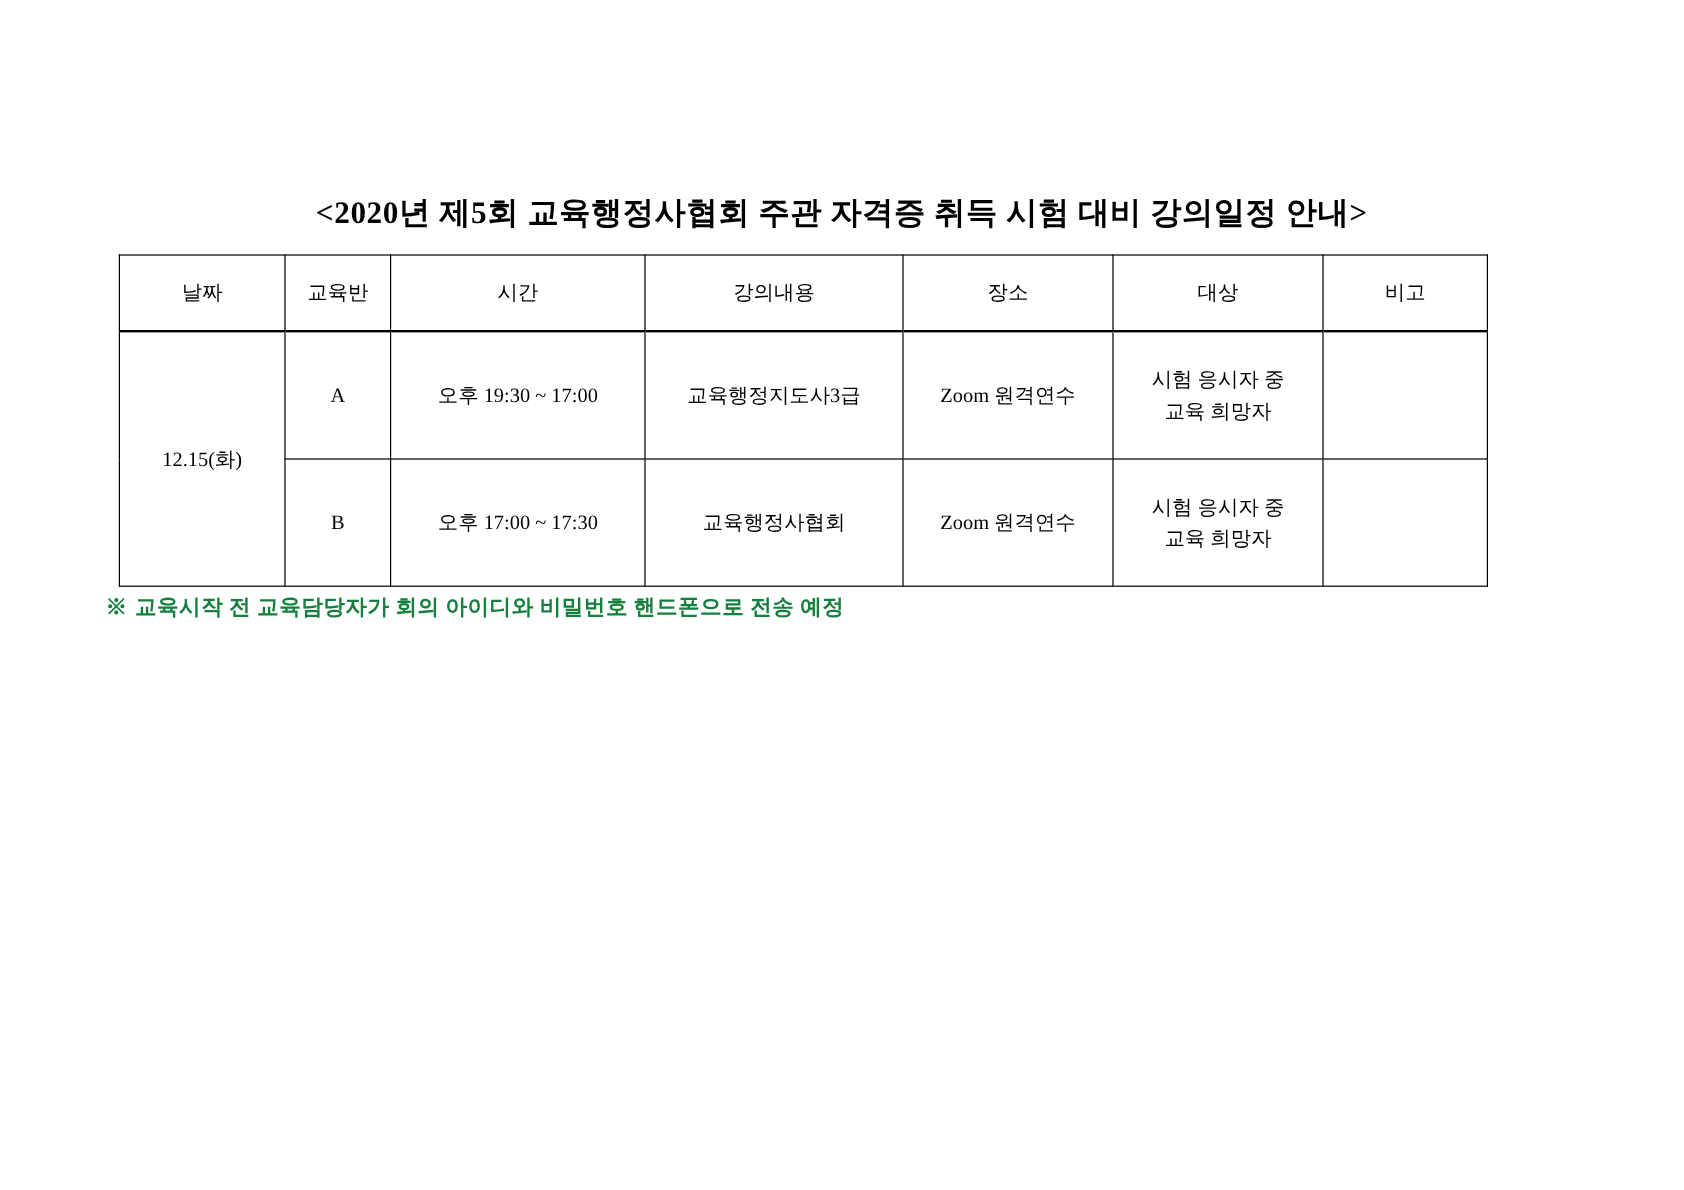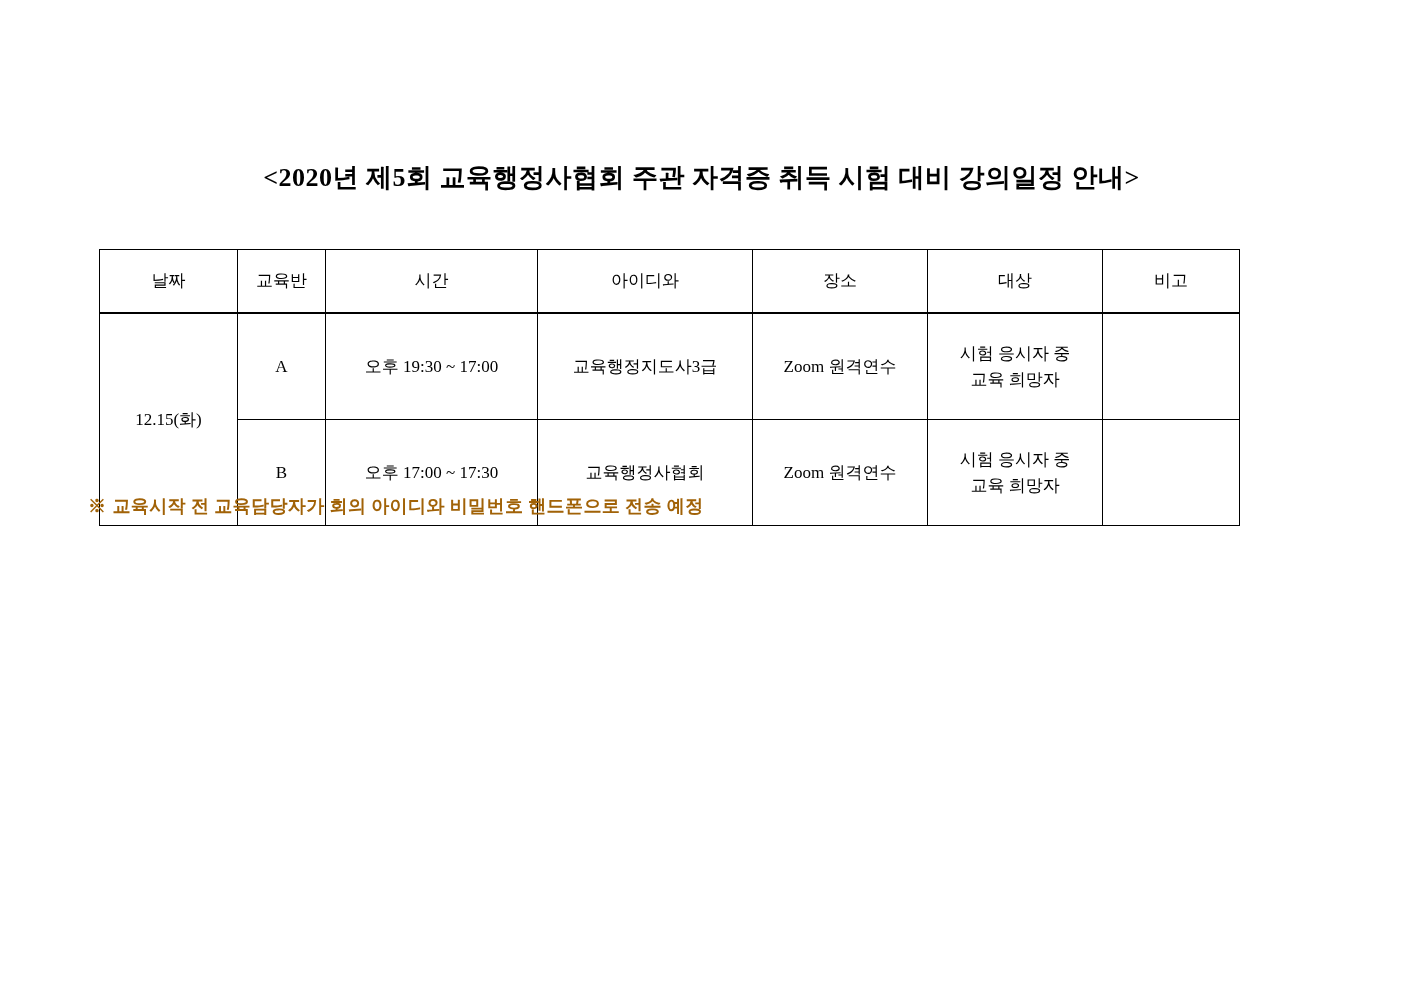--- a/index.html
+++ b/index.html
@@ -36,21 +36,20 @@
     white-space: nowrap;
   }
 
   .schedule-table {
     position: absolute;
     left: 99px;
     top: 212px;
     width: 1140px;
     border-collapse: collapse;
     table-layout: fixed;
-    margin-top: 37px;
   }
 
   .schedule-table td,
   .schedule-table th {
     border: 1px solid #000000;
     text-align: center;
     vertical-align: middle;
     font-size: 17px;
     font-weight: normal;
     padding: 0;
@@ -81,21 +80,21 @@
   .cell-two-line span {
     display: block;
   }
 
   .note-line {
     position: absolute;
     left: 88px;
     top: 494px;
     font-size: 18px;
     font-weight: bold;
-    color: #a16207;
+    color: #15803d;
     white-space: nowrap;
     letter-spacing: 0.4px;
   }
 
   .note-mark {
     margin-right: 6px;
   }
 </style>
 </head>
 <body>
@@ -112,21 +111,21 @@
       <col class="col-topic">
       <col class="col-place">
       <col class="col-target">
       <col class="col-note">
     </colgroup>
     <thead>
       <tr>
         <th>날짜</th>
         <th>교육반</th>
         <th>시간</th>
-        <th>아이디와</th>
+        <th>강의내용</th>
         <th>장소</th>
         <th>대상</th>
         <th>비고</th>
       </tr>
     </thead>
     <tbody>
       <tr>
         <td rowspan="2">12.15(화)</td>
         <td>A</td>
         <td>오후 19:30 ~ 17:00</td>

